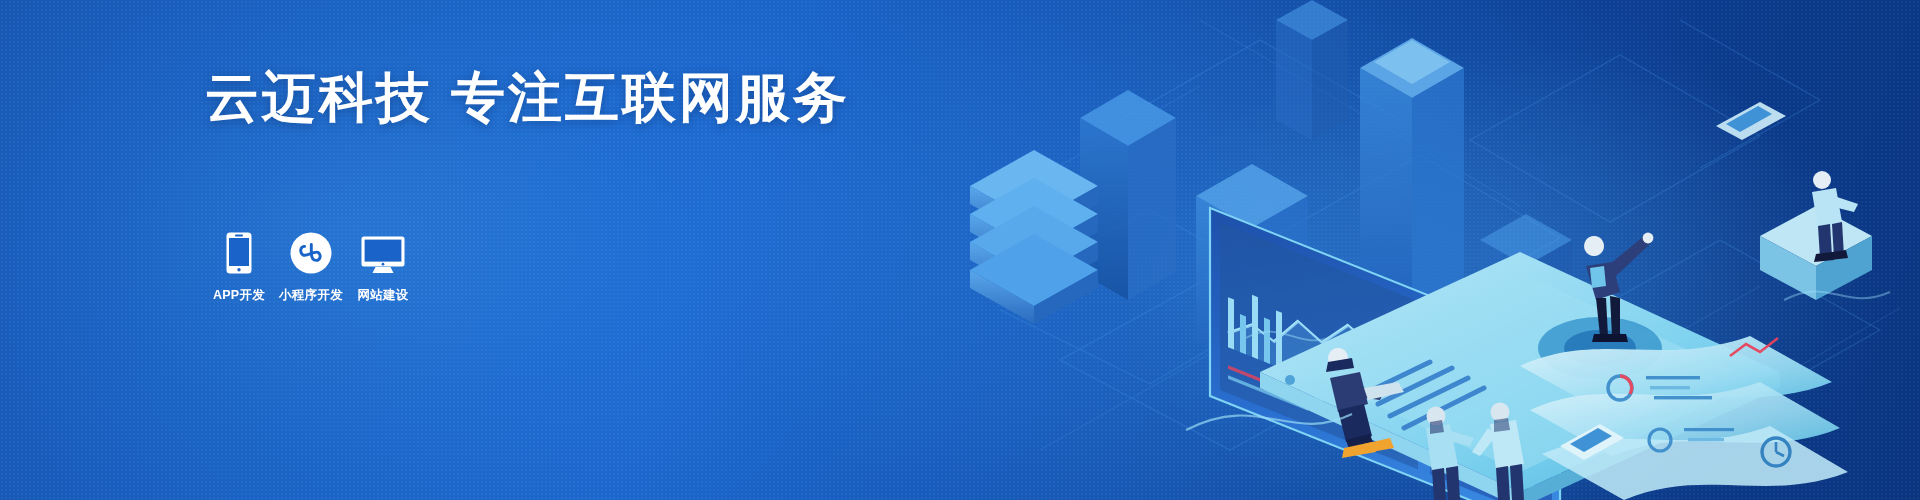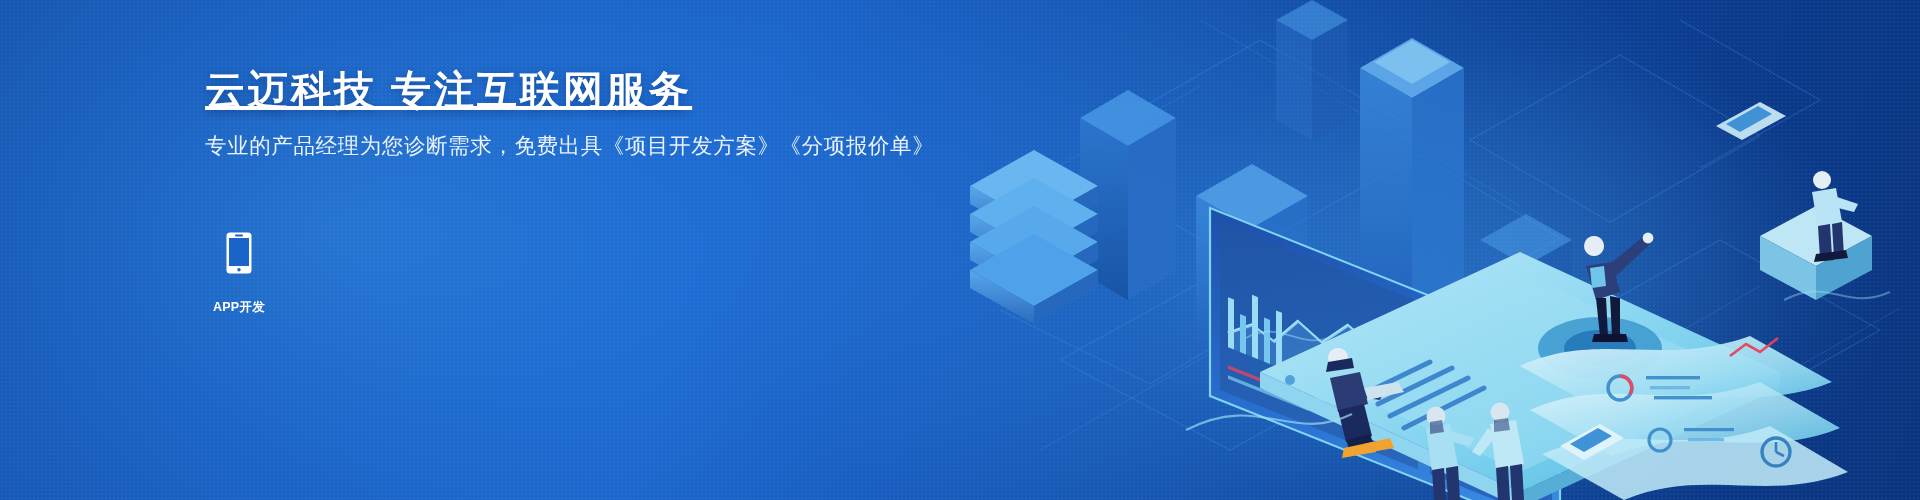--- a/index.html
+++ b/index.html
@@ -44,29 +44,28 @@
 
   
   .content {
     position: absolute;
     left: 205px;
     top: 68px;
     width: 720px;
     z-index: 6;
   }
   .headline {
-    font-size: 40px;
+    font-size: 54px;
     font-weight: bold;
     color: #ffffff;
     letter-spacing: 3px;
     line-height: 1.1;
-    margin: 0 0 16px 0;
+    margin: 0 0 26px 0;
     text-shadow: 0 2px 10px rgba(4,30,80,0.35);
     white-space: nowrap;
-    text-decoration: underline;
   }
   .subline {
     font-size: 21.5px;
     color: #eaf3ff;
     line-height: 1.72;
     letter-spacing: 0.6px;
     white-space: nowrap;
     margin: 0;
   }
 
@@ -86,21 +85,21 @@
     margin-right: 0px;
   }
   .service .ico {
     height: 46px;
     display: flex;
     align-items: flex-end;
     justify-content: center;
   }
   .service .ico svg { display: block; }
   .service .lbl {
-    margin-top: 25px;
+    margin-top: 13px;
     font-size: 12.5px;
     color: #ffffff;
     font-weight: bold;
     white-space: nowrap;
     letter-spacing: .3px;
   }
 
   
   .illus {
     position: absolute;
@@ -134,39 +133,58 @@
       <path d="M0 200 L200 86"></path>
       <path d="M40 450 L340 280"></path>
       <path d="M420 480 L760 286"></path>
       <path d="M620 470 L900 308"></path>
       <path d="M200 20 L520 206"></path>
     </g>
   </svg>
 
   <div class="content">
     <h1 class="headline">云迈科技 专注互联网服务</h1>
-    <p class="subline">专业的产品经理为您诊断需求，免费出具《项目开发方案》《分项报价单》</p>
   </div>
 
   <div class="services">
 
     <div class="service">
       <span class="ico">
         <svg width="26" height="42" viewBox="0 0 26 42">
           <rect x="0.5" y="0.5" width="25" height="41" rx="3.5" fill="#ffffff"></rect>
           <rect x="3" y="6" width="20" height="28" fill="#1a63c8"></rect>
           <rect x="9" y="2.6" width="8" height="1.9" rx="0.9" fill="#1a63c8"></rect>
           <circle cx="13" cy="37.8" r="1.7" fill="#1a63c8"></circle>
         </svg>
       </span>
       <span class="lbl">APP开发</span>
     </div>
 
-
-
+    <div class="service">
+      <span class="ico">
+        <svg width="42" height="42" viewBox="0 0 42 42">
+          <circle cx="21" cy="21" r="20.5" fill="#ffffff"></circle>
+          <path d="M14.6 14.4 C10.2 14.4 9.3 20.6 13.1 22.9 C16.6 25 24.9 18.2 28.2 20.5 C31.6 22.9 30.3 28.4 26.2 28.4 C22.6 28.4 21.3 25.2 21.3 20.4 L21.3 12.5" fill="none" stroke="#1a63c8" stroke-width="2.9" stroke-linecap="round" stroke-linejoin="round"></path>
+        </svg>
+      </span>
+      <span class="lbl">小程序开发</span>
+    </div>
+
+
+    <div class="service">
+      <span class="ico">
+        <svg width="44" height="38" viewBox="0 0 44 38">
+          <rect x="0.5" y="0.5" width="43" height="30" rx="2.5" fill="#ffffff"></rect>
+          <rect x="3.6" y="3.6" width="36.8" height="22" fill="#1a63c8"></rect>
+          <circle cx="22" cy="28.2" r="1.35" fill="#1a63c8"></circle>
+          <path d="M14.5 31 L29.5 31 L32.5 37 L11.5 37 Z" fill="#ffffff"></path>
+        </svg>
+      </span>
+      <span class="lbl">网站建设</span>
+    </div>
 
   </div>
 
   <svg class="illus" viewBox="0 0 960 500">
     <defs>
       <linearGradient id="twrA" x1="0" y1="0" x2="0" y2="1">
         <stop offset="0%" stop-color="#3f8fe0"></stop>
           <stop offset="100%" stop-color="#1f5fba"></stop>
       </linearGradient>
       <linearGradient id="twrB" x1="0" y1="0" x2="0" y2="1">

